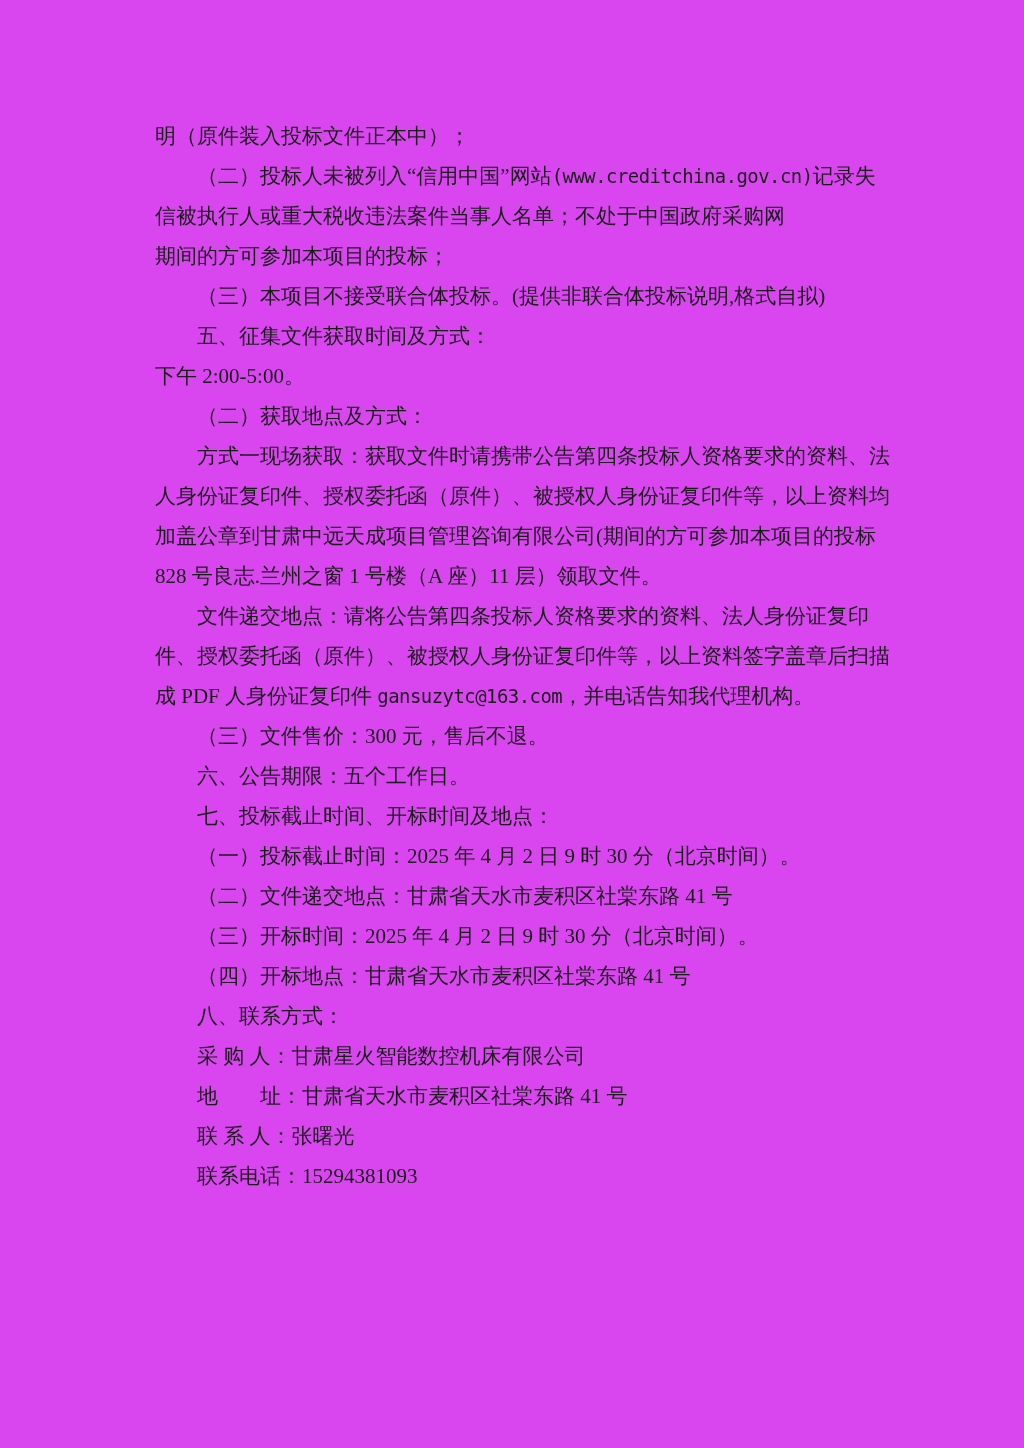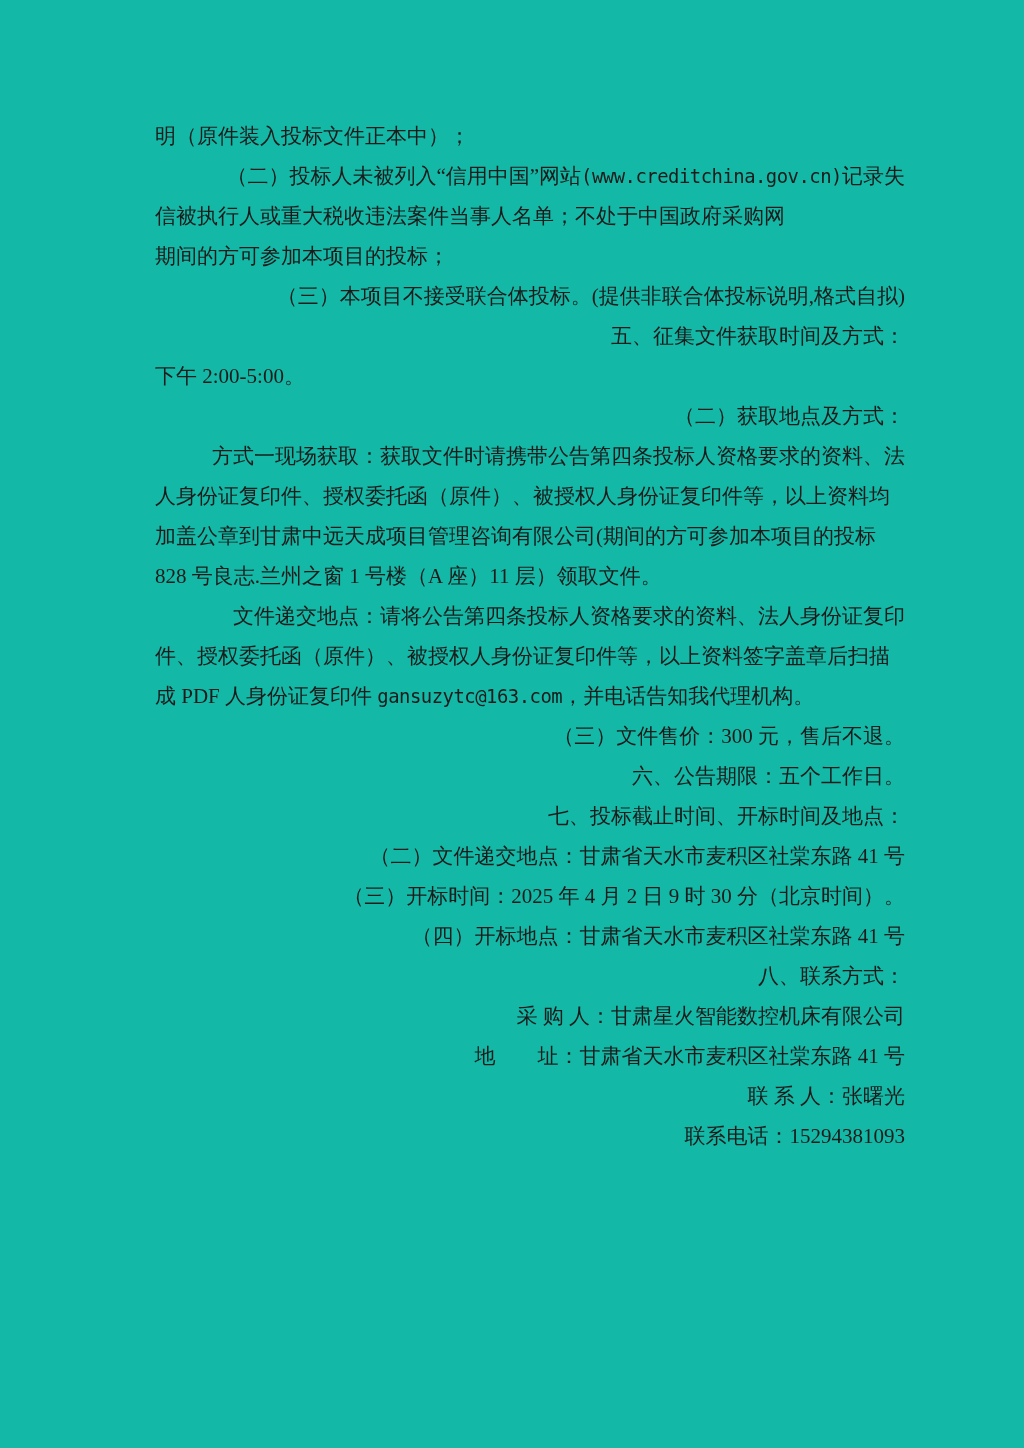--- a/index.html
+++ b/index.html
@@ -24,54 +24,54 @@
     font-size: 21px;
     line-height: 40px;
     color: #1b1b1b;
   }
   .line {
     white-space: pre;
     height: 40px;
   }
   .line.indent {
     padding-left: 42px;
-    text-align: right;
   }
   .bold {
     font-weight: normal;
   }
   .mono {
     font-family: "DejaVu Sans Mono", "Liberation Mono", monospace;
     font-size: 0.9em;
     letter-spacing: -0.5px;
   }
 </style>
 </head>
 <body>
 
-<div class="page" style="background: #14b8a6;">
+<div class="page" style="background: #d946ef;">
   <div class="doc" style="color: rgb(27, 27, 27);">
       <div class="line"><span class="">明（原件装入投标文件正本中）；</span></div>
       <div class="line indent"><span class="">（二）投标人未被列入“信用中国”网站</span><span class="mono">(www.creditchina.gov.cn)</span><span class="">记录失</span></div>
       <div class="line"><span class="">信被执行人或重大税收违法案件当事人名单；不处于中国政府采购网</span></div>
       <div class="line"><span class="">期间的方可参加本项目的投标；</span></div>
       <div class="line indent"><span class="">（三）本项目不接受联合体投标。(提供非联合体投标说明,格式自拟)</span></div>
       <div class="line indent"><span class="bold ">五、征集文件获取时间及方式：</span></div>
       <div class="line"><span class="">下午 2:00-5:00。</span></div>
       <div class="line indent"><span class="">（二）获取地点及方式：</span></div>
       <div class="line indent"><span class="">方式一现场获取：获取文件时请携带公告第四条投标人资格要求的资料、法</span></div>
       <div class="line"><span class="">人身份证复印件、授权委托函（原件）、被授权人身份证复印件等，以上资料均</span></div>
       <div class="line"><span class="">加盖公章到甘肃中远天成项目管理咨询有限公司(期间的方可参加本项目的投标</span></div>
       <div class="line"><span class="">828 号良志.兰州之窗 1 号楼（A 座）11 层）领取文件。</span></div>
       <div class="line indent"><span class="">文件递交地点：请将公告第四条投标人资格要求的资料、法人身份证复印</span></div>
       <div class="line"><span class="">件、授权委托函（原件）、被授权人身份证复印件等，以上资料签字盖章后扫描</span></div>
       <div class="line"><span class="">成 PDF 人身份证复印件 </span><span class="mono">gansuzytc@163.com</span><span class="">，并电话告知我代理机构。</span></div>
       <div class="line indent"><span class="">（三）文件售价：300 元，售后不退。</span></div>
       <div class="line indent"><span class="bold ">六、公告期限：</span><span class="">五个工作日。</span></div>
       <div class="line indent"><span class="bold ">七、投标截止时间、开标时间及地点：</span></div>
+      <div class="line indent"><span class="">（一）投标截止时间：2025 年 4 月 2 日 9 时 30 分（北京时间）。</span></div>
       <div class="line indent"><span class="">（二）文件递交地点：甘肃省天水市麦积区社棠东路 41 号</span></div>
       <div class="line indent"><span class="">（三）开标时间：2025 年 4 月 2 日 9 时 30 分（北京时间）。</span></div>
       <div class="line indent"><span class="">（四）开标地点：甘肃省天水市麦积区社棠东路 41 号</span></div>
       <div class="line indent"><span class="bold ">八、联系方式：</span></div>
       <div class="line indent"><span class="">采 购 人：甘肃星火智能数控机床有限公司</span></div>
       <div class="line indent"><span class="">地　　址：甘肃省天水市麦积区社棠东路 41 号</span></div>
       <div class="line indent"><span class="">联 系 人：张曙光</span></div>
       <div class="line indent"><span class="">联系电话：15294381093</span></div>
     </div>
 </div>

